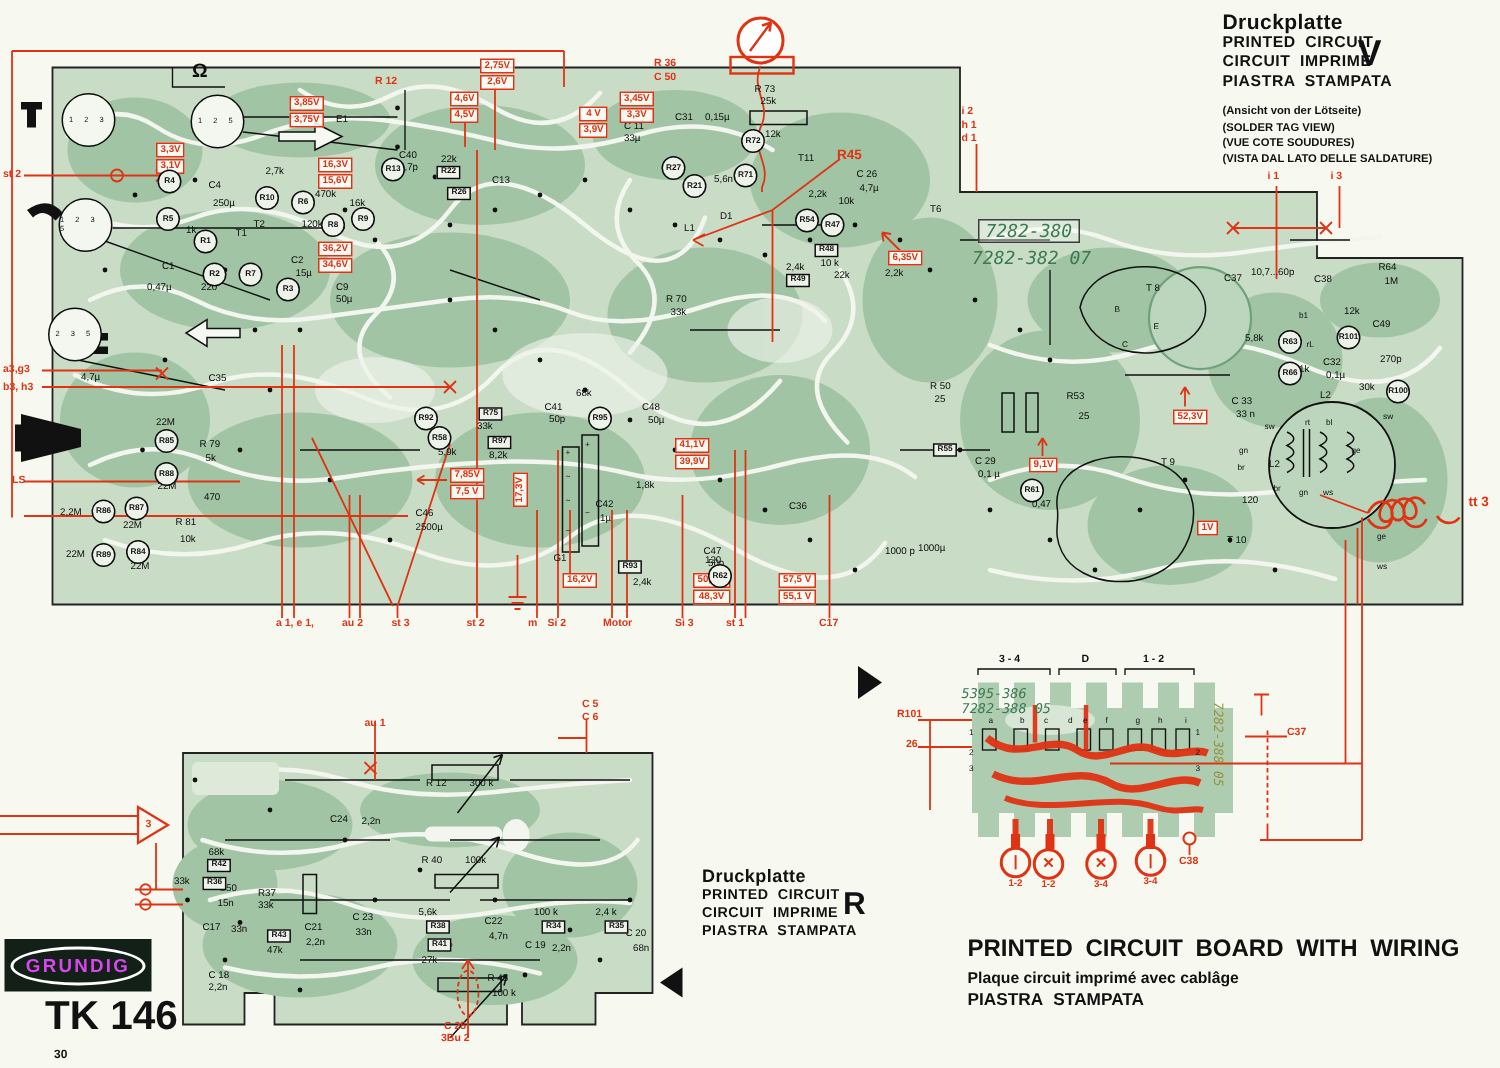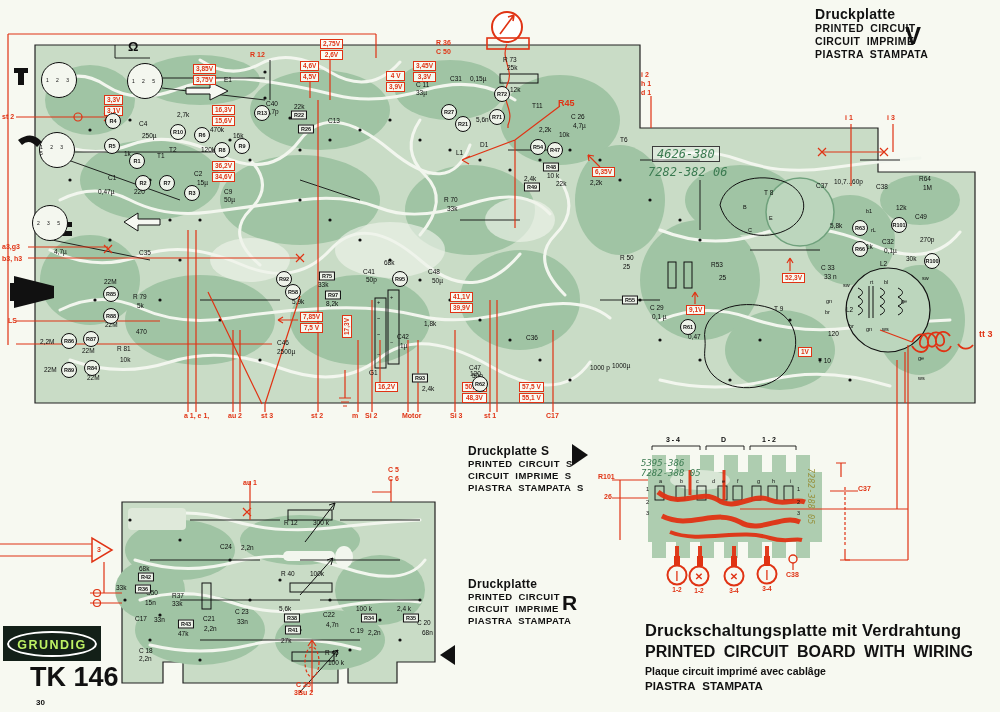--- a/index.html
+++ b/index.html
@@ -50,21 +50,21 @@
   #tb1{font-weight:bold;font-size:16.5px;letter-spacing:.2px}
   #tb2{font-weight:bold;font-size:16px;word-spacing:4px;margin-top:3px}
   #tb3{font-weight:bold;font-size:10.5px;margin-top:4px}
   #tb4{font-weight:bold;font-size:11.5px;word-spacing:4px;margin-top:3px}
   #sheet-no{position:absolute;left:911px;top:714px;font-size:7.5px;font-weight:normal}
   #page-no{position:absolute;left:36px;top:698px;font-size:8px;font-weight:bold}
   
   #logo-band{position:absolute;left:3px;top:626px;width:98px;height:35px;background:#132018;
              display:flex;align-items:center;justify-content:center}
   #logo-oval{border:2px solid #fff;border-radius:50%;padding:2px 8px}
-  #logo-text{color:#bef264;font-weight:bold;font-size:12.5px;letter-spacing:1.5px}
+  #logo-text{color:#d946ef;font-weight:bold;font-size:12.5px;letter-spacing:1.5px}
   #model{position:absolute;left:30px;top:662px;font-weight:bold;font-size:27px;letter-spacing:0px}
   
   .pn{position:absolute;font-style:italic;font-family:"DejaVu Sans Mono",monospace;color:#3a7a50;white-space:nowrap}
   #pn-v1{left:652px;top:146px;font-size:12px;border:1.5px solid #3c3c3c;padding:0 4px;background:rgba(255,255,255,.35)}
   #pn-v2{left:648px;top:165px;font-size:12px}
   #pn-s1{left:641px;top:458px;font-size:9px}
   #pn-s2{left:641px;top:468px;font-size:9px}
   #pn-s-side{left:806px;top:468px;font-size:8.5px;color:#97923f;writing-mode:vertical-rl}
 </style>
 </head>
@@ -693,53 +693,52 @@
         <span>1 2 5</span>
       </div>
       <div class="din" style="left: 57px; top: 150px;">
         <span>1 2 3 5</span>
       </div>
       <div class="din" style="left: 50px; top: 223px;">
         <span>2 3 5</span>
       </div>
   </div>
 
-  <div class="pn" id="pn-v1">4626-380</div>
-  <div class="pn" id="pn-v2">7282-382 06</div>
+  <div class="pn" id="pn-v1">7282-380</div>
+  <div class="pn" id="pn-v2">7282-382 07</div>
   <div class="pn" id="pn-s1">5395-386</div>
   <div class="pn" id="pn-s2">7282-388 05</div>
   <div class="pn" id="pn-s-side">7282-388 05</div>
 
   <div class="legend" id="legend-v" style="left:815px;top:6px">
     <div class="lg-title">Druckplatte</div>
     <div class="lg-line">PRINTED CIRCUIT</div>
     <div class="lg-line">CIRCUIT IMPRIME</div>
     <div class="lg-line">PIASTRA STAMPATA</div>
     <div class="lg-letter" style="left:90px;top:16px;font-size:24px">V</div>
+    <div class="lg-notes">
+      <div class="lg-note">(Ansicht von der Lötseite)</div>
+      <div class="lg-note">(SOLDER TAG VIEW)</div>
+      <div class="lg-note">(VUE COTE SOUDURES)</div>
+      <div class="lg-note">(VISTA DAL LATO DELLE SALDATURE)</div>
+    </div>
   </div>
 
-  <div class="legend" id="legend-s" style="left:468px;top:444px">
-    <div class="lg-title s">Druckplatte S</div>
-    <div class="lg-line s">PRINTED CIRCUIT S</div>
-    <div class="lg-line s">CIRCUIT IMPRIME S</div>
-    <div class="lg-line s">PIASTRA STAMPATA S</div>
-  </div>
   <div class="tri-right" style="left:572px;top:444px"></div>
 
   <div class="legend" id="legend-r" style="left:468px;top:577px">
     <div class="lg-title s">Druckplatte</div>
     <div class="lg-line s">PRINTED CIRCUIT</div>
     <div class="lg-line s">CIRCUIT IMPRIME</div>
     <div class="lg-line s">PIASTRA STAMPATA</div>
     <div class="lg-letter" style="left:94px;top:14px;font-size:21px">R</div>
   </div>
   <div class="tri-left" style="left:440px;top:645px"></div>
 
   <div id="title-block">
-    <div id="tb1">Druckschaltungsplatte mit Verdrahtung</div>
     <div id="tb2">PRINTED CIRCUIT BOARD WITH WIRING</div>
     <div id="tb3">Plaque circuit imprimé avec cablâge</div>
     <div id="tb4">PIASTRA STAMPATA</div>
   </div>
   <div id="sheet-no">20999 / 3</div>
 
   <div id="logo-band">
     <div id="logo-oval">
       <span id="logo-text">GRUNDIG</span>
     </div>

